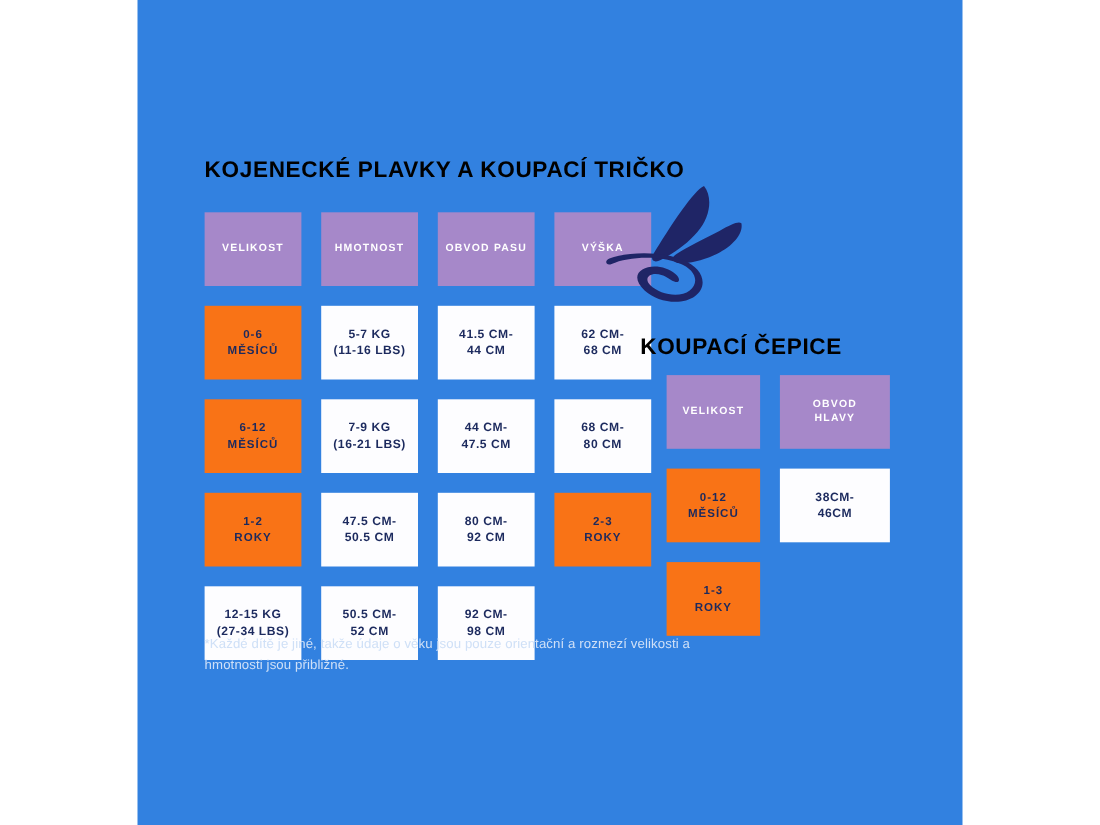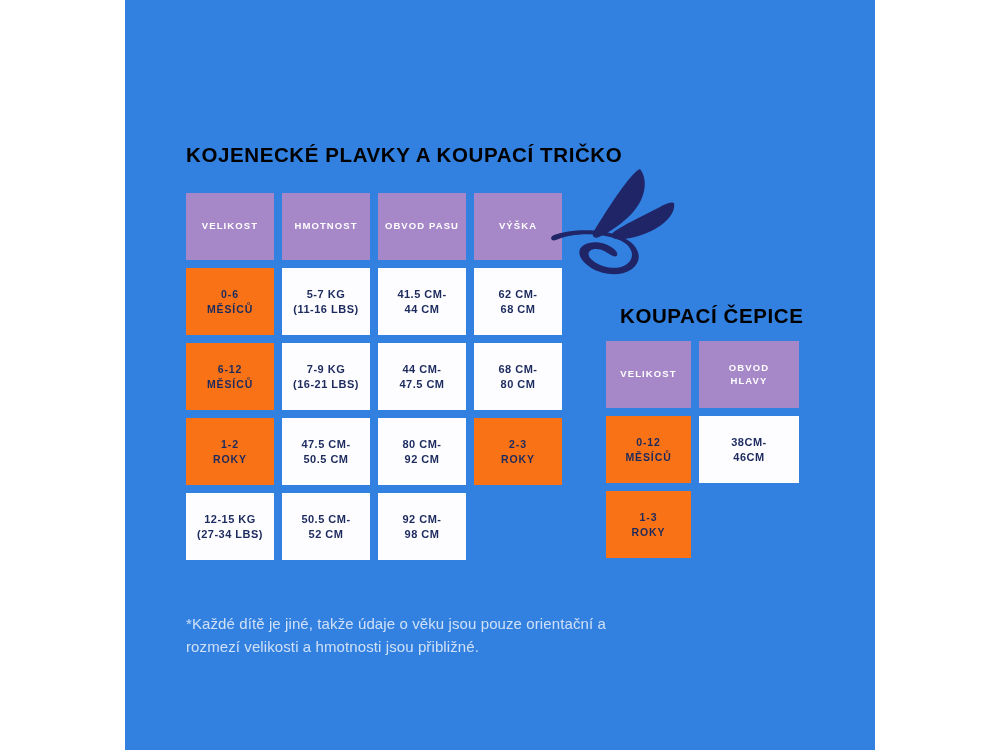--- a/index.html
+++ b/index.html
@@ -38,30 +38,30 @@
     font-weight: bold;
     letter-spacing: 0.6px;
     white-space: nowrap;
   }
   #title-main {
     left: 186px;
     top: 143px;
     font-size: 20.5px;
   }
   #title-caps {
-    left: 620px;
+    left: 582px;
     top: 304px;
     font-size: 20.5px;
   }
 
   
   .tbl {
     position: absolute;
     display: grid;
-    gap: 8px;
+    gap: 18px;
   }
   #table-swim {
     left: 186px;
     top: 193px;
     grid-template-columns: 88px 88px 88px 88px;
     grid-template-rows: 67px 67px 67px 67px 67px;
   }
   #table-caps {
     left: 606px;
     top: 341px;
@@ -100,24 +100,23 @@
     letter-spacing: 0.5px;
   }
 
   
   #footnote {
     position: absolute;
     left: 186px;
     top: 576px;
     width: 470px;
     color: #cfe0f7;
-    font-size: 15px;
+    font-size: 12px;
     line-height: 1.55;
     letter-spacing: 0.1px;
-    margin-top: 36px;
   }
 
   
   #splash {
     position: absolute;
     left: 548px;
     top: 163px;
     width: 130px;
     height: 120px;
     pointer-events: none;

